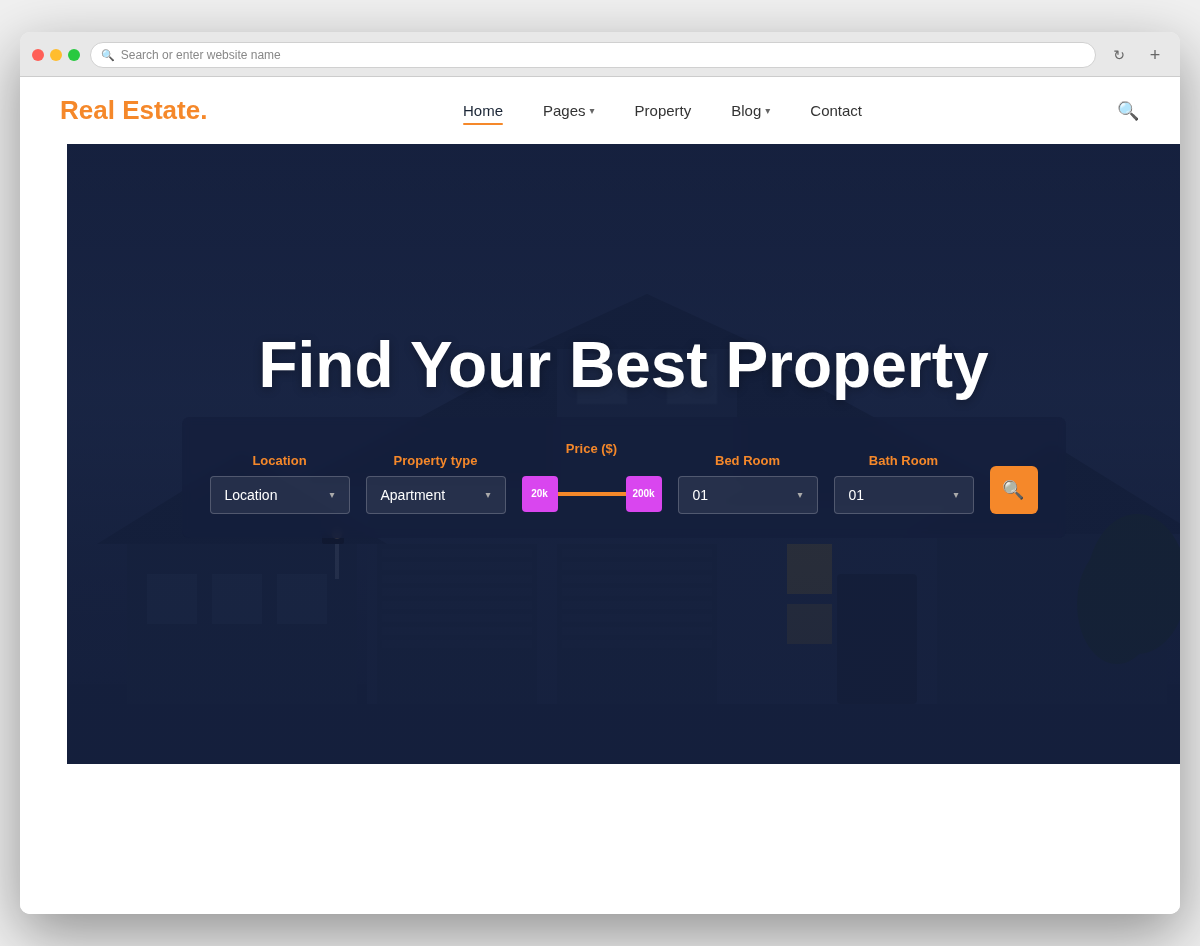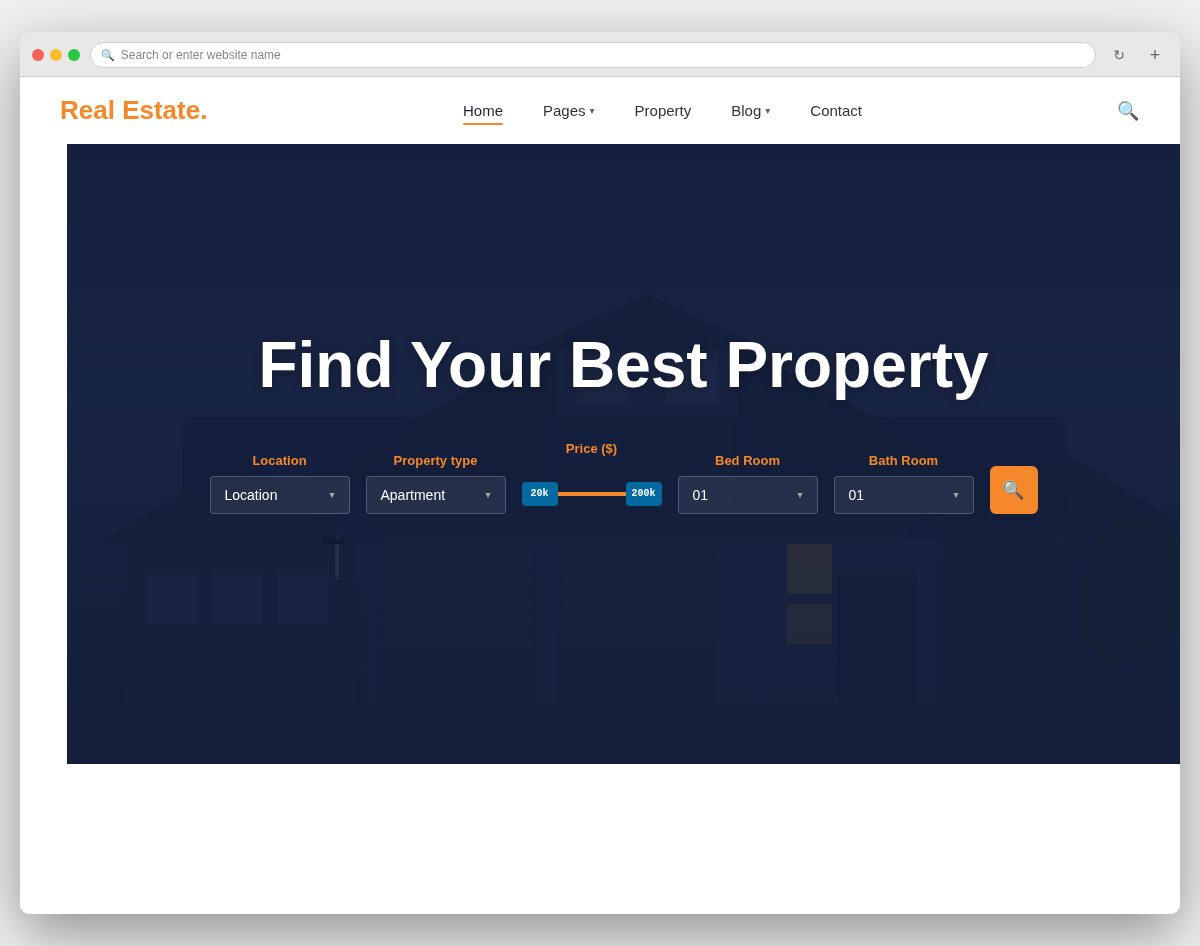--- a/index.html
+++ b/index.html
@@ -257,31 +257,30 @@
       position: absolute;
       height: 4px;
       background: #f5882a;
       border-radius: 2px;
       left: 5%;
       right: 10%;
     }
     .slider-thumb {
       position: absolute;
       width: 36px;
-      height: 24px;
-      background: #0369a1;
+      height: 36px;
+      background: #d946ef;
       border-radius: 4px;
       display: flex;
       align-items: center;
       justify-content: center;
       font-size: 10px;
       color: white;
       font-weight: 600;
       cursor: pointer;
-      font-family: Liberation Mono, monospace;
     }
     .thumb-min { left: 0; }
     .thumb-max { right: 0; }
 
     .search-btn-orange {
       background: #f5882a;
       border: none;
       border-radius: 6px;
       width: 48px;
       height: 48px;

